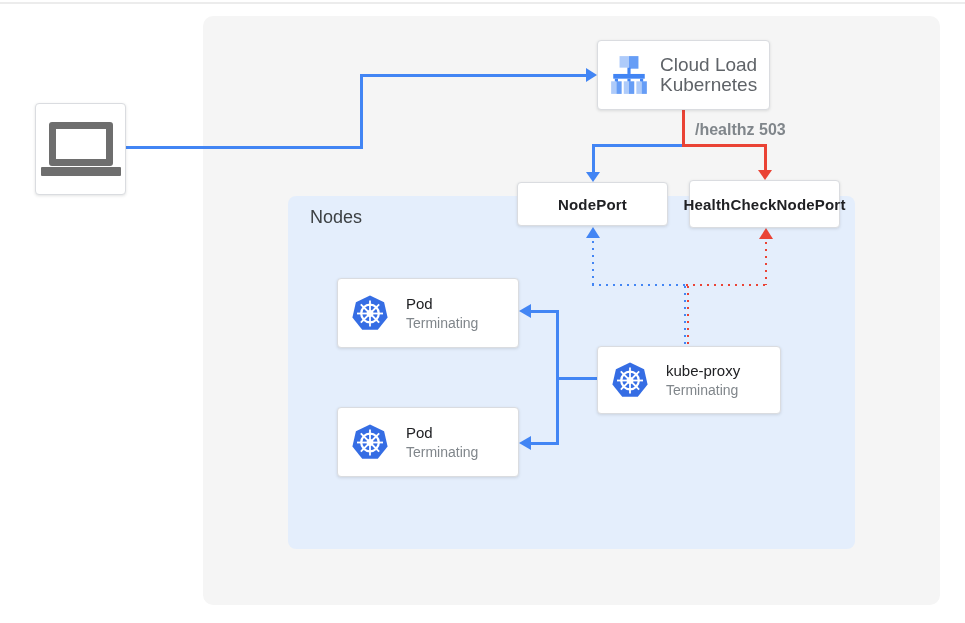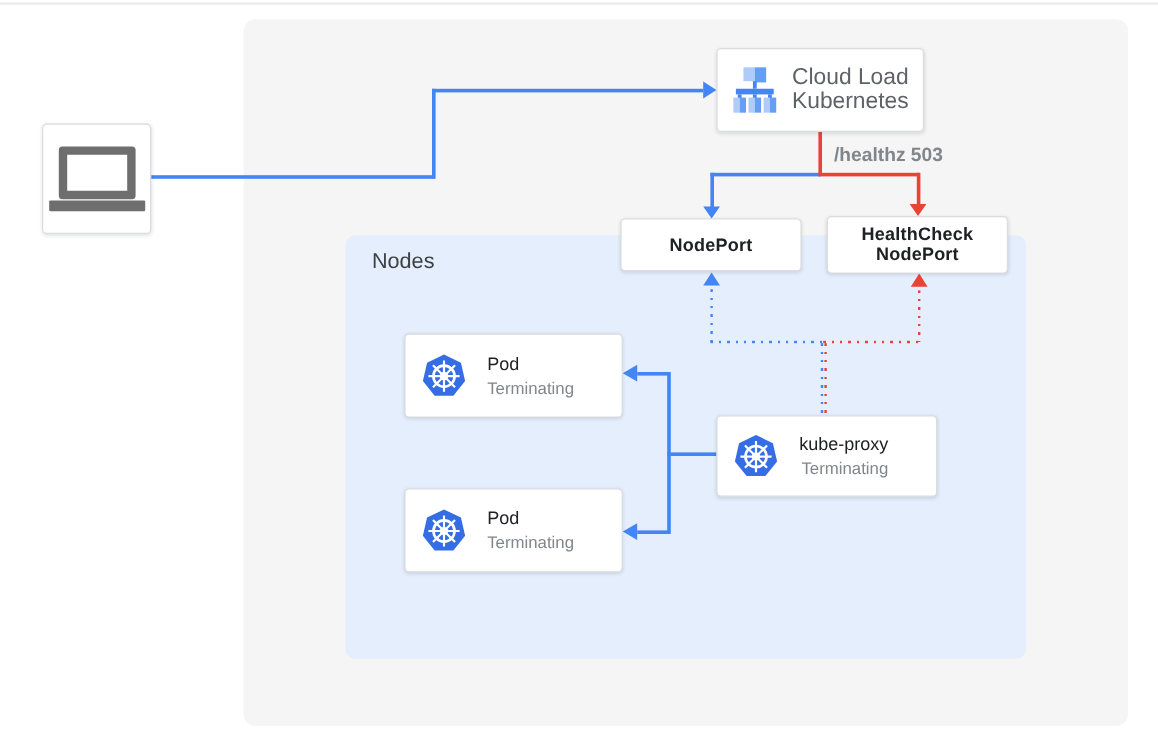--- a/index.html
+++ b/index.html
@@ -24,30 +24,30 @@
   .laptop{display:flex;flex-direction:column;align-items:center;}
   .laptop-screen{width:64px;height:44px;border:7px solid var(--icon-gray);border-radius:3px;background:#fff;}
   .laptop-base{width:80px;height:9px;background:var(--icon-gray);margin-top:1px;border-radius:1px;}
 
   .clb-box{left:597px;top:40px;width:173px;height:70px;display:flex;align-items:center;padding-left:10px;gap:10px;}
   .clb-text{font-size:19px;line-height:20px;color:var(--label-gray);}
   .clb-text span{display:block;}
 
   .nodeport-box{left:517px;top:182px;width:151px;height:44px;display:flex;align-items:center;justify-content:center;
                 font-size:15px;font-weight:700;color:var(--text-dark);letter-spacing:.2px;}
-  .hc-box{left:689px;top:180px;width:151px;height:48px;display:flex;flex-direction:column;align-items:center;justify-content:center;
+  .hc-box{left:689px;top:180px;width:151px;height:48px;display:flex;flex-direction:row;align-items:center;justify-content:center;
           font-size:15px;font-weight:700;color:var(--text-dark);line-height:17px;letter-spacing:.2px;text-align:center;}
   .hc-box span{display:block;}
 
   .res-box{width:182px;height:70px;display:flex;align-items:center;padding-left:13px;gap:17px;}
   .pod1{left:337px;top:278px;}
   .pod2{left:337px;top:407px;}
   .kp-box{left:597px;top:346px;width:184px;height:68px;}
   .res-title{font-size:15px;color:var(--text-dark);line-height:21px;}
-  .res-sub{font-size:14px;color:var(--text-gray);line-height:19px;text-align:right;}
+  .res-sub{font-size:14px;color:var(--text-gray);line-height:19px;}
 
   .healthz{left:695px;top:121px;font-size:16px;font-weight:700;color:var(--text-gray);}
 
   
   .ln{position:absolute;}
   .ln.blue{background:var(--blue);} .ln.red{background:var(--red);}
   
   .dot-h{position:absolute;height:2px;}
   .dot-v{position:absolute;width:2px;}
   .dot-h.blue{background:repeating-linear-gradient(90deg,var(--blue) 0 2px,transparent 2px 7px);}

